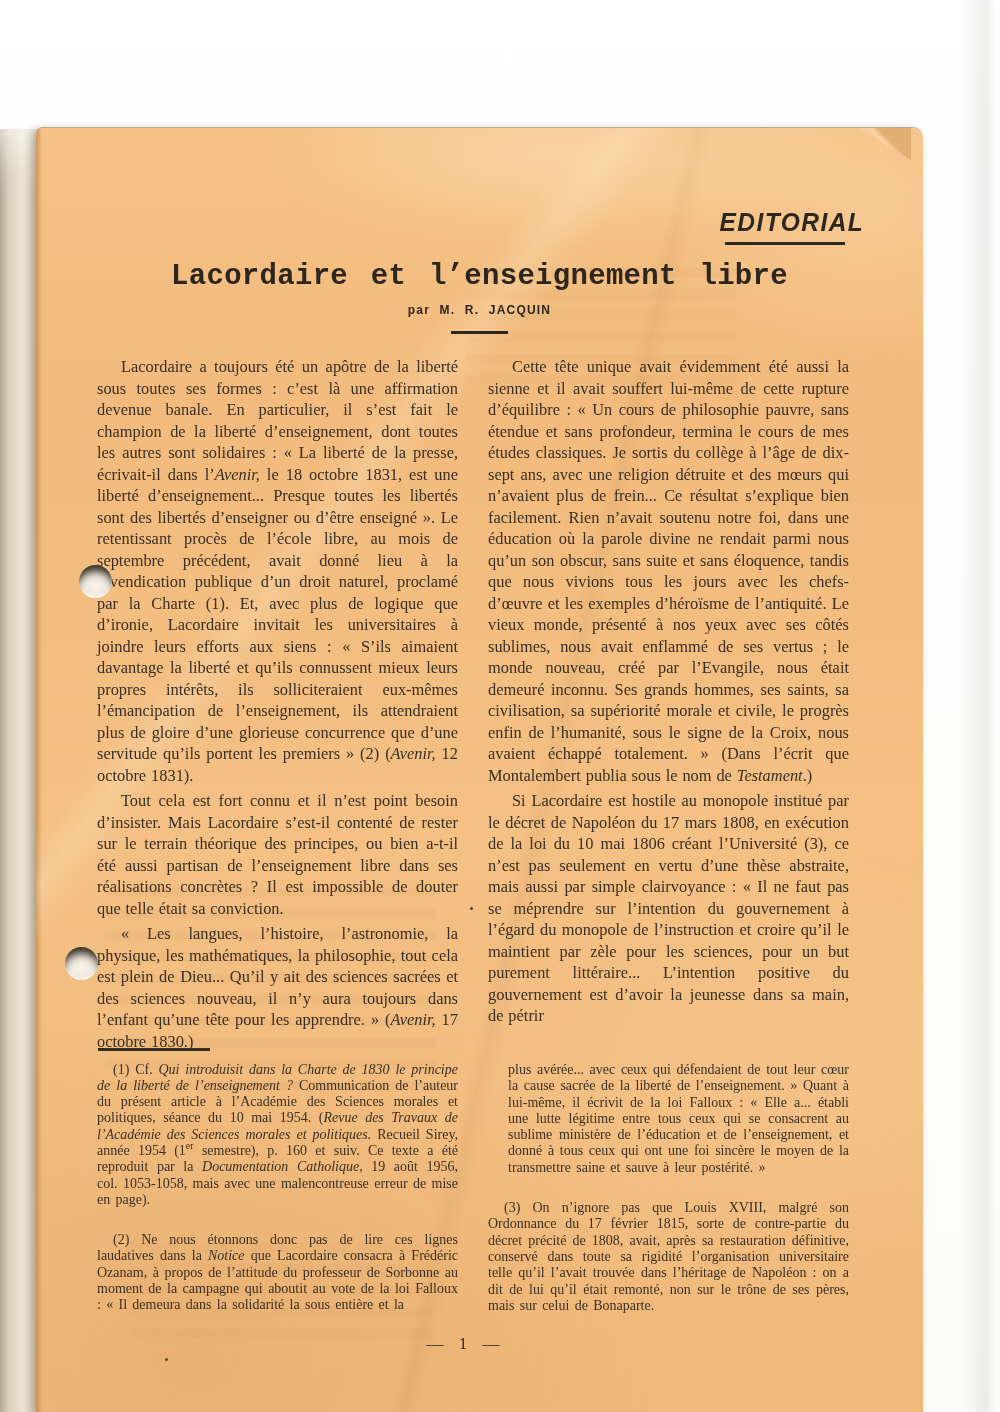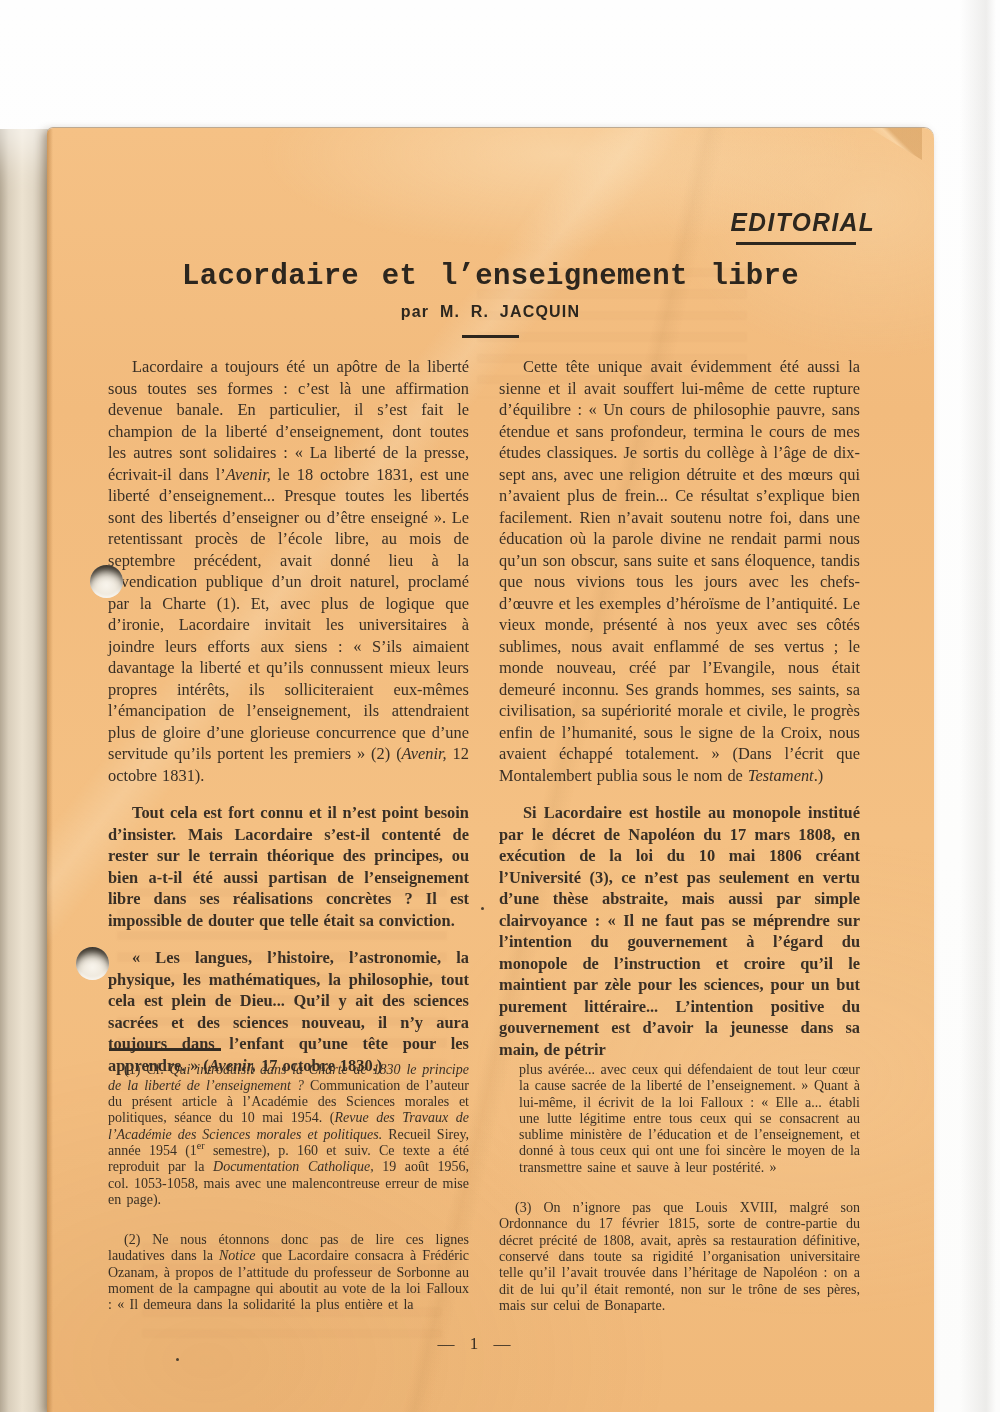--- a/index.html
+++ b/index.html
@@ -13,21 +13,21 @@
 
   
   .under-page {
     position:absolute; left:0; top:129px; bottom:0; width:48px;
     background: linear-gradient(90deg, #b3a793 0%, #d9cebb 18%, #ece2d0 46%, #e2d8c6 68%, #cfc4b1 90%, #bfb4a0 100%);
     box-shadow: inset 0 60px 40px -35px rgba(255,255,255,0.55);
   }
 
   
   .page {
-    position:absolute; left:47px; top:128px; width:887px; bottom:0;
+    position:absolute; left:36px; top:128px; width:887px; bottom:0;
     background: linear-gradient(180deg, #f5c185 0%, #f2bb7d 22%, #f4c083 55%, #f2bc7e 82%, #f0b97a 100%);
     border-radius: 6px 10px 0 0;
     box-shadow: -4px 2px 8px rgba(80,55,25,0.35), 0 -1px 0 rgba(140,95,45,0.45);
   }
   .page::before { 
     content:""; position:absolute; left:0; top:0; bottom:0; width:6px; border-radius:6px 0 0 0;
     background: linear-gradient(90deg, rgba(166,108,48,0.5), rgba(166,108,48,0));
   }
   .texture {
     position:absolute; inset:0; border-radius:inherit; pointer-events:none;
@@ -73,33 +73,33 @@
   }
   .editorial-rule { width:120px; height:3px; background:#2d271f; margin:5px auto 0; }
 
   .head { position:absolute; left:60px; top:132px; width:767px; text-align:center; color:#2c261e; }
   .title {
     font-family:Liberation Mono, monospace; font-weight:700;
     font-size:29px; letter-spacing:0.3px; word-spacing:5px;
   }
   .byline {
     margin-top:10px; font-family:"Liberation Sans", sans-serif; font-weight:700;
-    font-size:16px; letter-spacing:1.2px; word-spacing:5px;
+    font-size:12px; letter-spacing:1.2px; word-spacing:5px;
   }
   .byline-rule { width:57px; height:3px; background:#2c261e; margin:14px auto 0; }
 
   
   .columns { position:absolute; left:61px; top:228px; width:752px; display:flex; gap:30px; }
   .col { position:relative; width:361px; height:995px; }
   .body .rich-para {
     margin:0; text-indent:24px; text-align:justify;
     font-size:16.4px; line-height:21.5px; word-spacing:0.8px; color:var(--ink, #392f25);
     hyphens:none;
   }
-  .body .rich-para + .rich-para { margin-top:16px;font-weight:bold; }
+  .body .rich-para + .rich-para { margin-top:4px; }
 
   .fnblock { position:absolute; left:0; right:0; }
   .fnblock-left  { top:692px; }
   .fnblock-right { top:706px; }
   .fn-rule { width:112px; height:2.5px; background:#342c22; margin:0 0 11px 1px; }
   .fnblock .fn {
     margin:0; text-align:justify; text-indent:16px;
     font-size:14px; line-height:16.3px; word-spacing:1.8px; color:#3a3025;
   }
   .fnblock .fn + .fn { margin-top:24px; }
@@ -144,21 +144,21 @@
       <div class="col">
         <div class="body">
             <p class="rich-para"><span>Lacordaire a toujours été un apôtre de la liberté sous toutes ses formes : c’est là une affirmation devenue banale. En particulier, il s’est fait le champion de la liberté d’enseignement, dont toutes les autres sont solidaires : « La liberté de la presse, écrivait-il dans l’</span><i>Avenir,</i><span> le 18 octobre 1831, est une liberté d’enseignement... Presque toutes les libertés sont des libertés d’enseigner ou d’être enseigné ». Le retentissant procès de l’école libre, au mois de septembre précédent, avait donné lieu à la revendication publique d’un droit naturel, proclamé par la Charte (1). Et, avec plus de logique que d’ironie, Lacordaire invitait les universitaires à joindre leurs efforts aux siens : « S’ils aimaient davantage la liberté et qu’ils connussent mieux leurs propres intérêts, ils solliciteraient eux-mêmes l’émancipation de l’enseignement, ils attendraient plus de gloire d’une glorieuse concurrence que d’une servitude qu’ils portent les premiers » (2) (</span><i>Avenir,</i><span> 12 octobre 1831).</span></p>
             <p class="rich-para"><span>Tout cela est fort connu et il n’est point besoin d’insister. Mais Lacordaire s’est-il contenté de rester sur le terrain théorique des principes, ou bien a-t-il été aussi partisan de l’enseignement libre dans ses réalisations concrètes ? Il est impossible de douter que telle était sa conviction.</span></p>
             <p class="rich-para"><span>« Les langues, l’histoire, l’astronomie, la physique, les mathématiques, la philosophie, tout cela est plein de Dieu... Qu’il y ait des sciences sacrées et des sciences nouveau, il n’y aura toujours dans l’enfant qu’une tête pour les apprendre. » (</span><i>Avenir,</i><span> 17 octobre 1830.)</span></p>
           </div>
         <div class="fnblock fnblock-left">
           <div class="fn-rule"></div>
           <div>
               <p class="fn"><span>(1) Cf. </span><i>Qui introduisit dans la Charte de 1830 le principe de la liberté de l’enseignement ?</i><span> Communication de l’auteur du présent article à l’Académie des Sciences morales et politiques, séance du 10 mai 1954. (</span><i>Revue des Travaux de l’Académie des Sciences morales et politiques.</i><span> Recueil Sirey, année 1954 (1</span><sup>er</sup><span> semestre), p. 160 et suiv. Ce texte a été reproduit par la </span><i>Documentation Catholique,</i><span> 19 août 1956, col. 1053-1058, mais avec une malencontreuse erreur de mise en page).</span></p>
-              <p class="fn"><span>(2) Ne nous étonnons donc pas de lire ces lignes laudatives dans la </span><i>Notice</i><span> que Lacordaire consacra à Frédéric Ozanam, à propos de l’attitude du professeur de Sorbonne au moment de la campagne qui aboutit au vote de la loi Falloux : « Il demeura dans la solidarité la plus entière et la</span></p>
+              <p class="fn"><span>(2) Ne nous étonnons donc pas de lire ces lignes laudatives dans la </span><i>Notice</i><span> que Lacordaire consacra à Frédéric Ozanam, à propos de l’attitude du professeur de Sorbonne au moment de la campagne qui aboutit au vote de la loi Falloux : « Il demeura dans la solidarité la sous entière et la</span></p>
             </div>
         </div>
       </div>
 
       <div class="col">
         <div class="body">
             <p class="rich-para"><span>Cette tête unique avait évidemment été aussi la sienne et il avait souffert lui-même de cette rupture d’équilibre : « Un cours de philosophie pauvre, sans étendue et sans profondeur, termina le cours de mes études classiques. Je sortis du collège à l’âge de dix-sept ans, avec une religion détruite et des mœurs qui n’avaient plus de frein... Ce résultat s’explique bien facilement. Rien n’avait soutenu notre foi, dans une éducation où la parole divine ne rendait parmi nous qu’un son obscur, sans suite et sans éloquence, tandis que nous vivions tous les jours avec les chefs-d’œuvre et les exemples d’héroïsme de l’antiquité. Le vieux monde, présenté à nos yeux avec ses côtés sublimes, nous avait enflammé de ses vertus ; le monde nouveau, créé par l’Evangile, nous était demeuré inconnu. Ses grands hommes, ses saints, sa civilisation, sa supériorité morale et civile, le progrès enfin de l’humanité, sous le signe de la Croix, nous avaient échappé totalement. » (Dans l’écrit que Montalembert publia sous le nom de </span><i>Testament</i><span>.)</span></p>
             <p class="rich-para"><span>Si Lacordaire est hostile au monopole institué par le décret de Napoléon du 17 mars 1808, en exécution de la loi du 10 mai 1806 créant l’Université (3), ce n’est pas seulement en vertu d’une thèse abstraite, mais aussi par simple clairvoyance : « Il ne faut pas se méprendre sur l’intention du gouvernement à l’égard du monopole de l’instruction et croire qu’il le maintient par zèle pour les sciences, pour un but purement littéraire... L’intention positive du gouvernement est d’avoir la jeunesse dans sa main, de pétrir</span></p>
           </div>
         <div class="fnblock fnblock-right">

